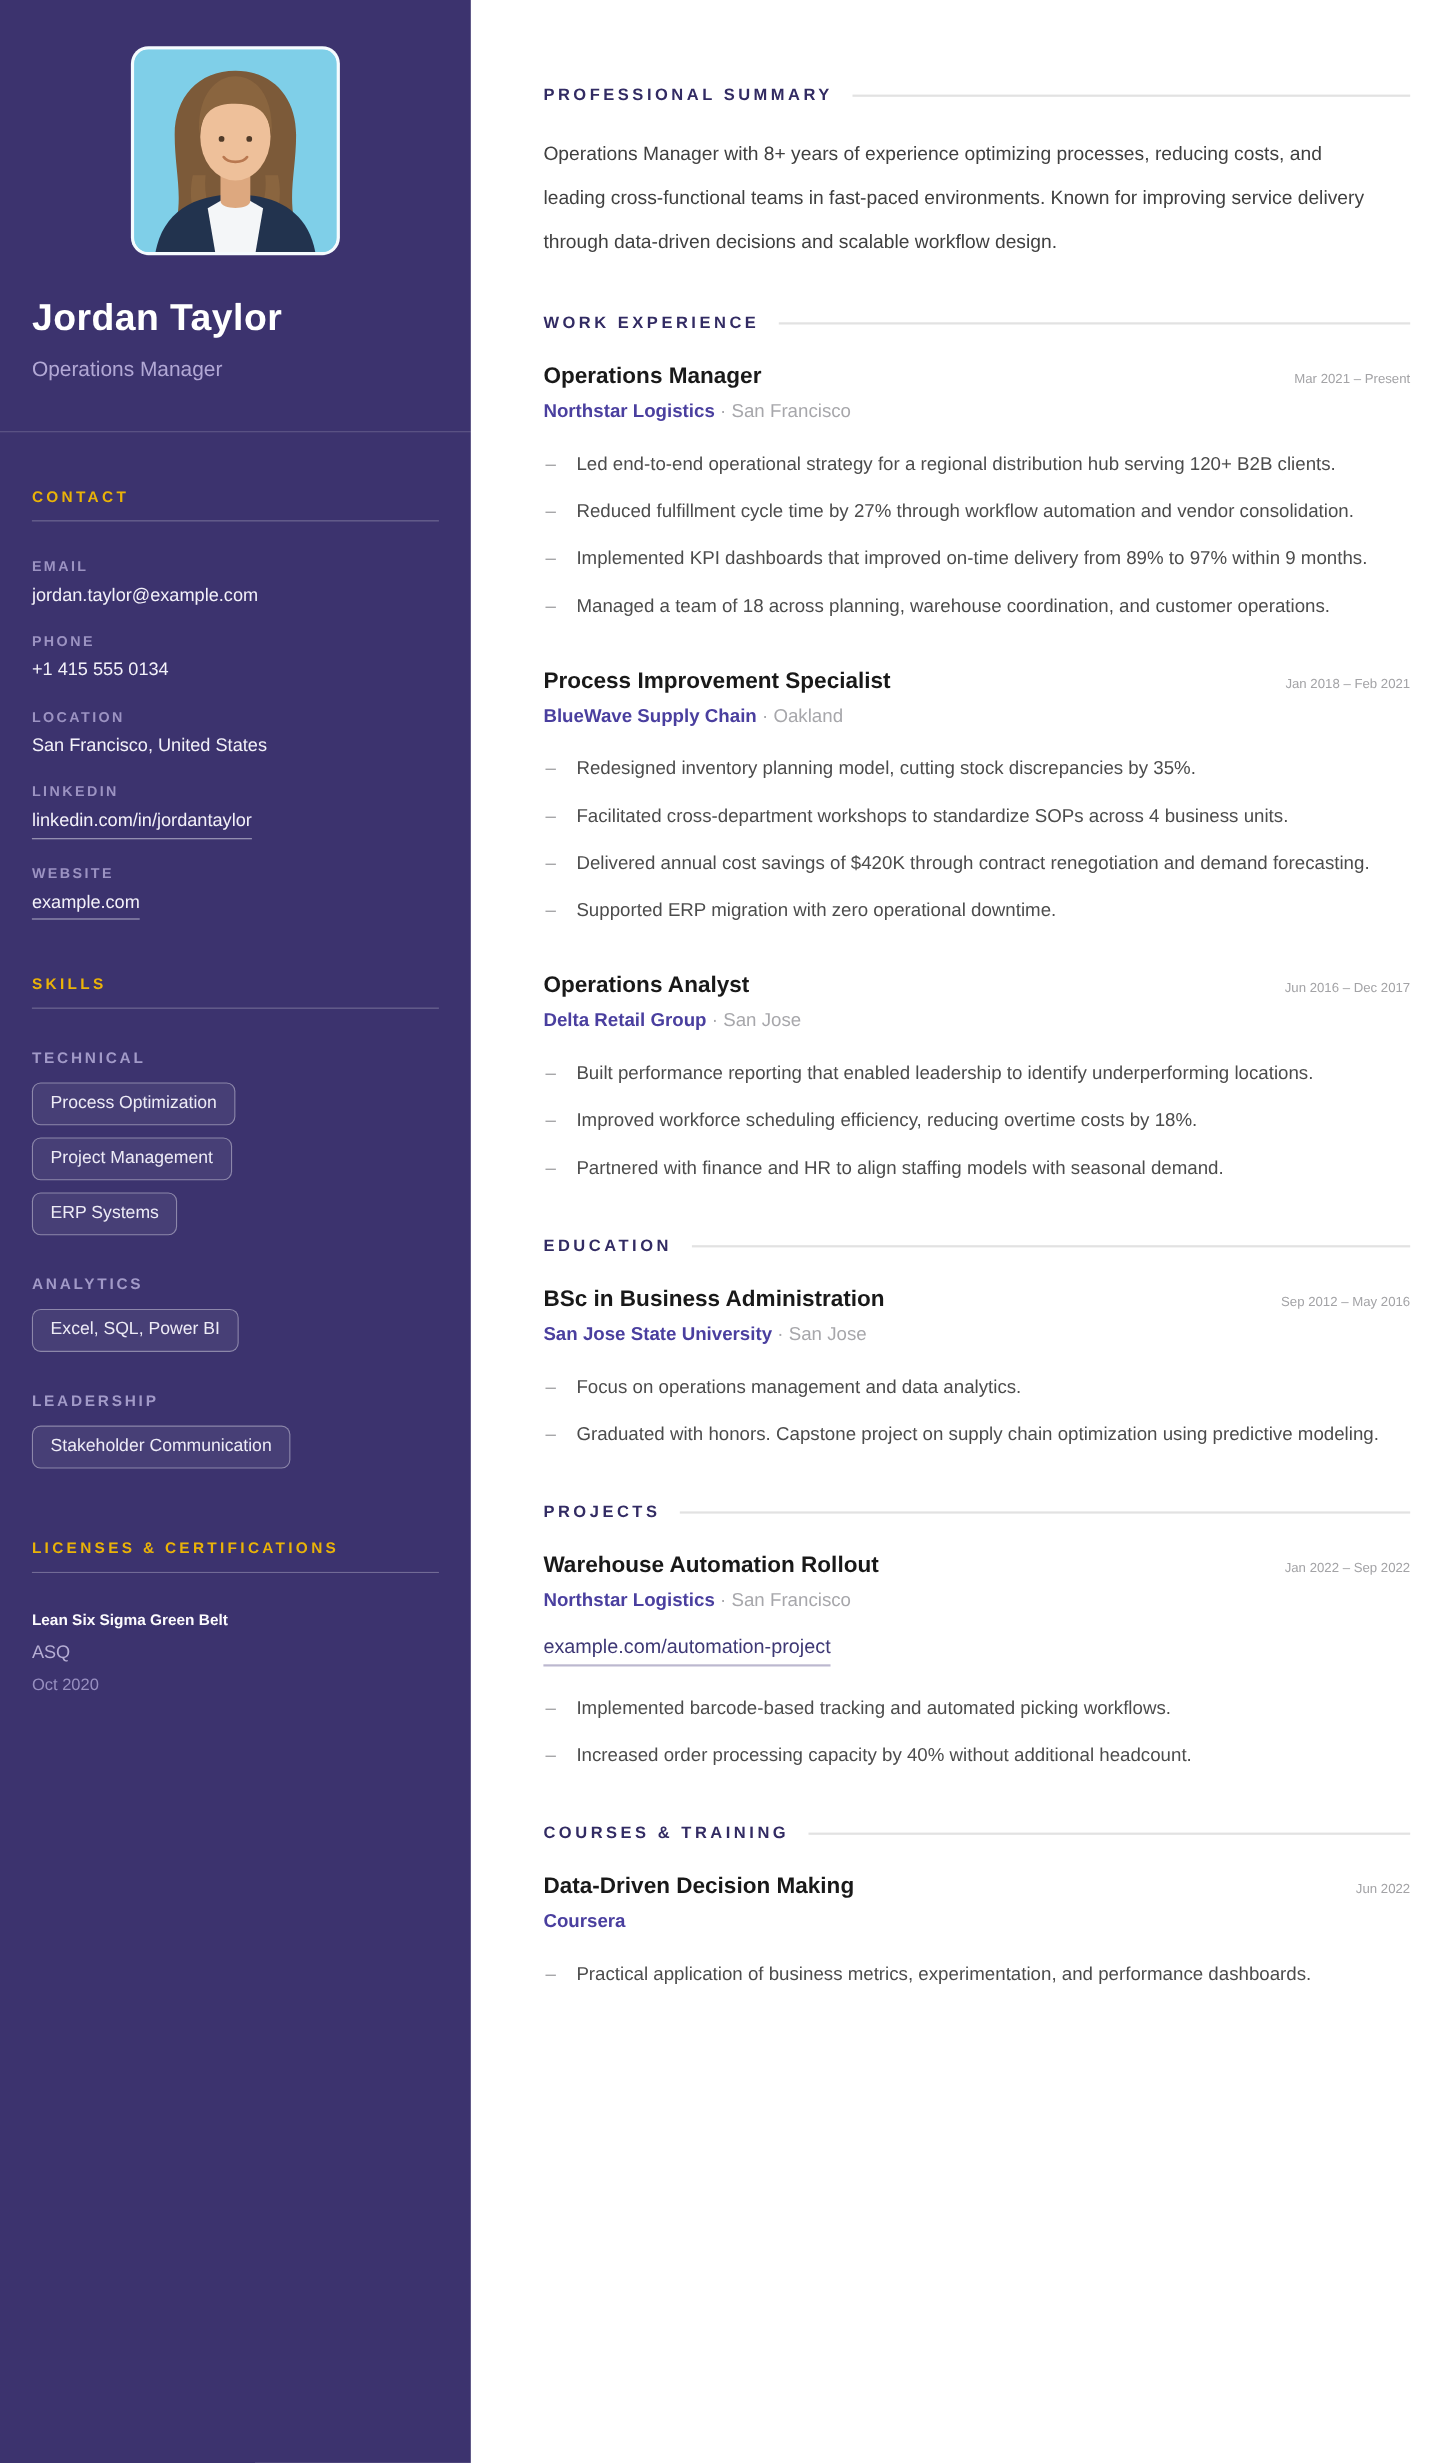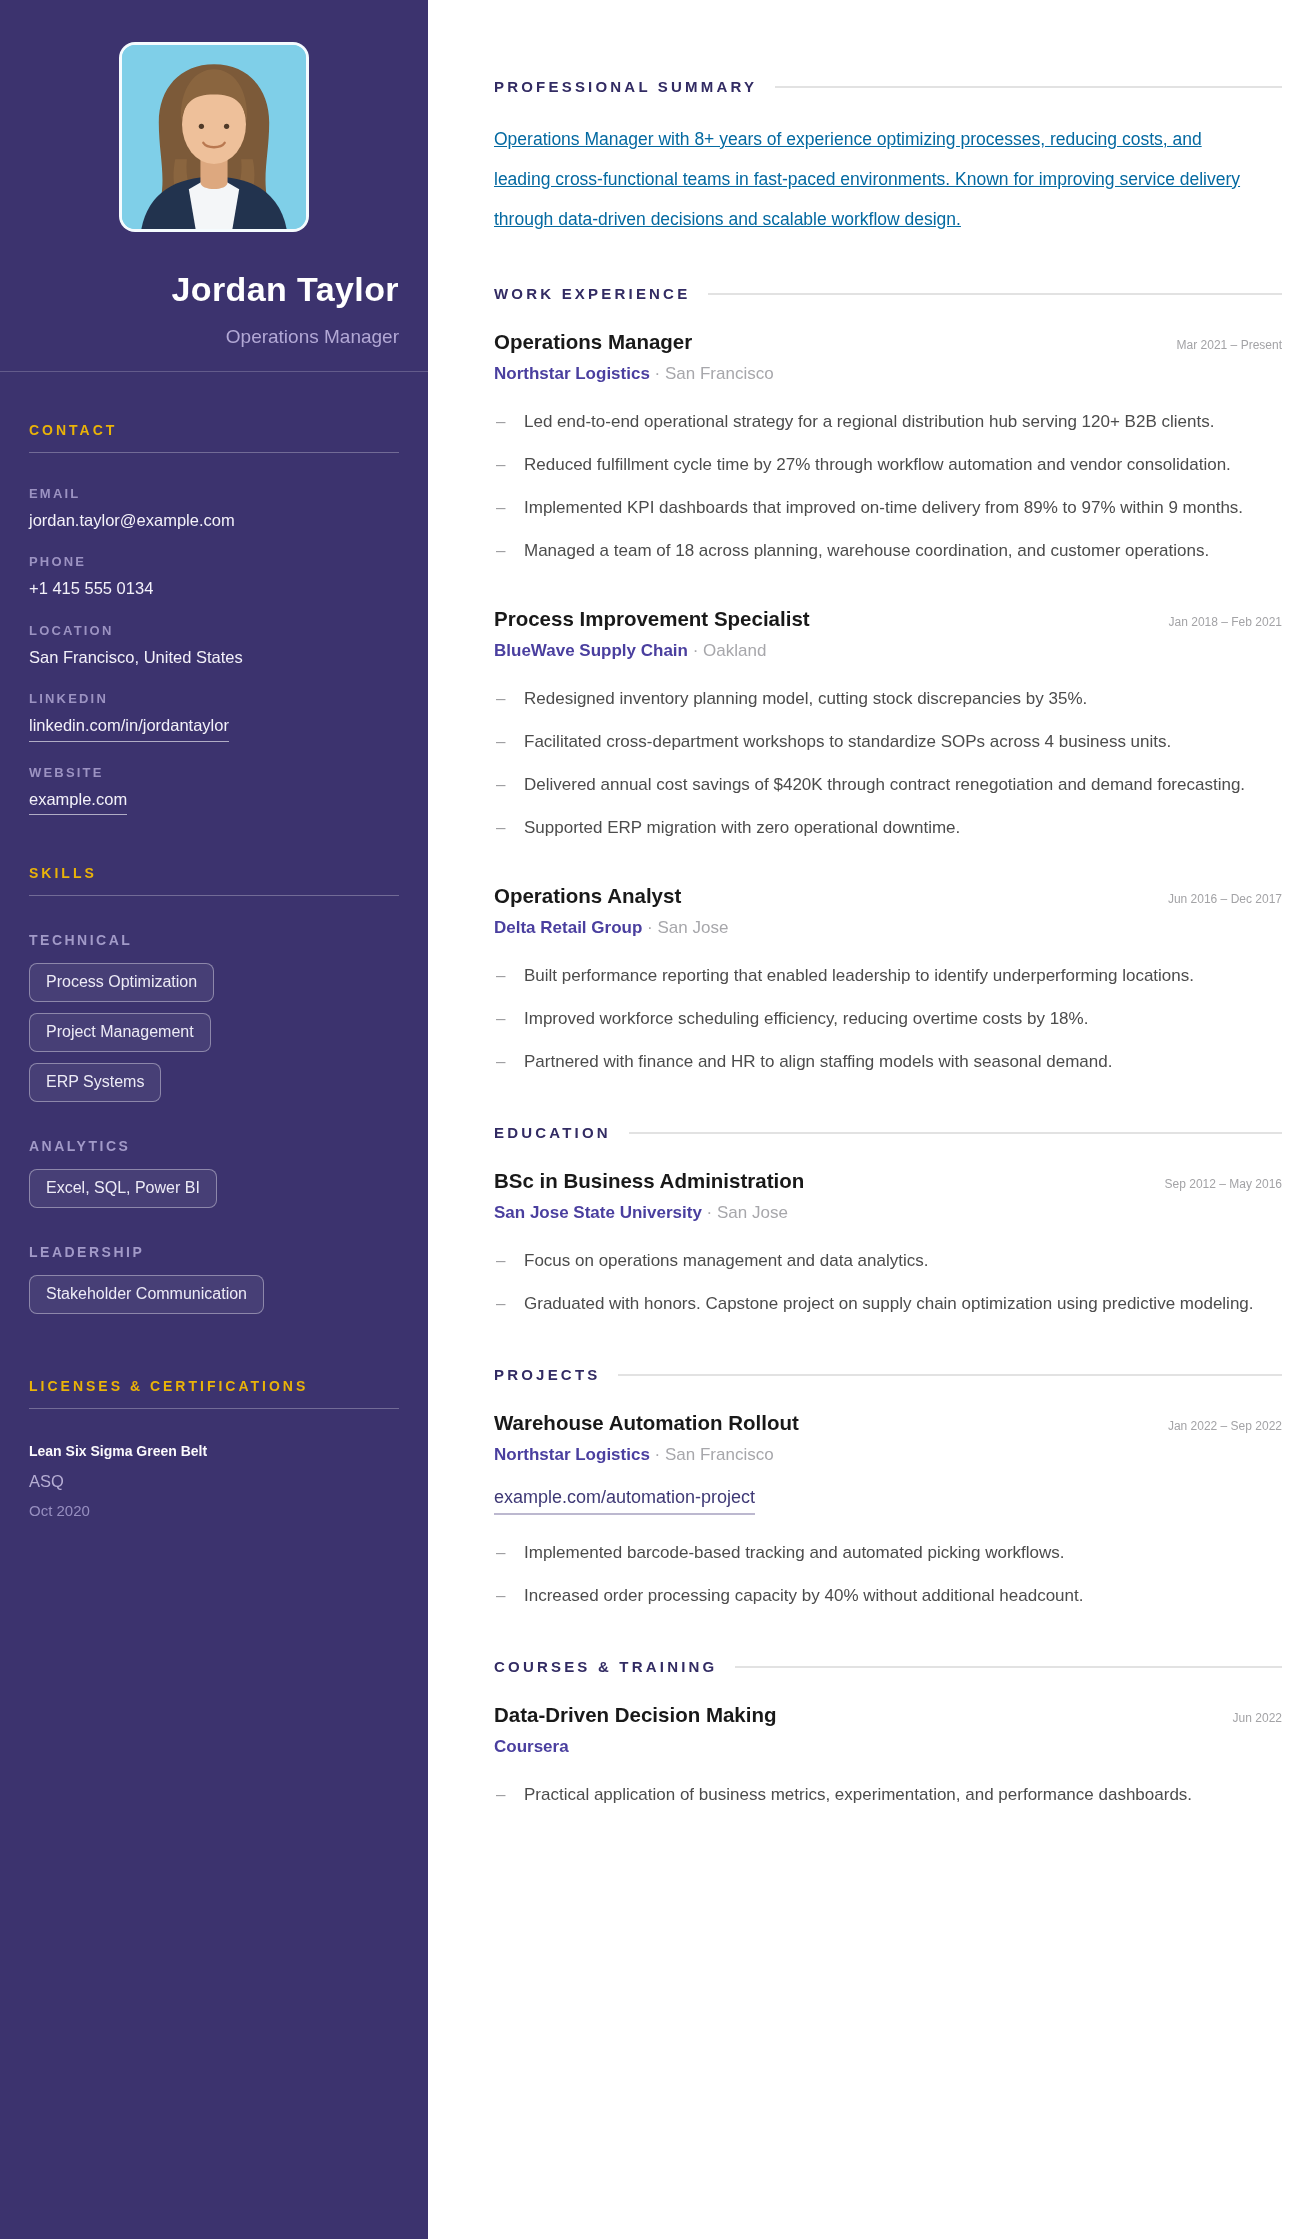--- a/index.html
+++ b/index.html
@@ -11,22 +11,22 @@
     font-family: "Liberation Sans", "DejaVu Sans", sans-serif;
     overflow: hidden;
   }
 
   
   .sidebar {
     flex: 0 0 428px; width: 428px; height: 2239px;
     background: #3c336e; color: #fff;
   }
   .side-header {
-    padding: 42px 29px 23px;
-    text-align: right;
+    padding: 42px 29px 44px;
+    text-align: left;
     border-bottom: 1px solid rgba(255,255,255,.20);
   }
   .photo-frame {
     width: 190px; height: 190px; margin: 0 auto;
     border-radius: 16px; overflow: hidden;
     border: 3px solid rgba(255,255,255,.92);
     background: #7fcfe8;
   }
   .photo-frame svg { display: block; width: 100%; height: 100%; }
   .person-name { margin: 38px 0 0; font-size: 34px; font-weight: 700; color: #ffffff; letter-spacing: .4px; }
@@ -72,21 +72,21 @@
   .lang-level-block { margin-top: 26px; font-size: 16px; color: #a59dc9; }
 
   
   main { flex: 1; padding: 78px 31px 0 66px; }
   .m-section { margin-top: 46px; }
   .m-section.first { margin-top: 0; }
   .mhead { display: flex; align-items: center; gap: 18px; }
   .mtitle { font-size: 15px; font-weight: 700; letter-spacing: 3.2px; color: #322b63; white-space: nowrap; }
   .mline { flex: 1; height: 2px; background: #e2e2e2; }
 
-  .summary-text { margin: 24px 0 0; font-size: 17.5px; line-height: 40px; color: #0369a1; max-width: 760px; text-decoration: underline; }
+  .summary-text { margin: 24px 0 0; font-size: 17.5px; line-height: 40px; color: #404040; max-width: 760px; }
 
   .entry { margin-top: 28px; }
   .entry + .entry { margin-top: 40px; }
   .entry-head { display: flex; justify-content: space-between; align-items: baseline; }
   .entry-title { font-size: 20.5px; font-weight: 700; color: #191919; }
   .entry-date { font-size: 12px; color: #a3a3a6; white-space: nowrap; }
   .entry-sub { margin-top: 10px; font-size: 17px; }
   .company { color: #4a3f9f; font-weight: 700; }
   .sep-dot, .city { color: #a7a7ab; font-weight: 400; }
   .entry-link {

